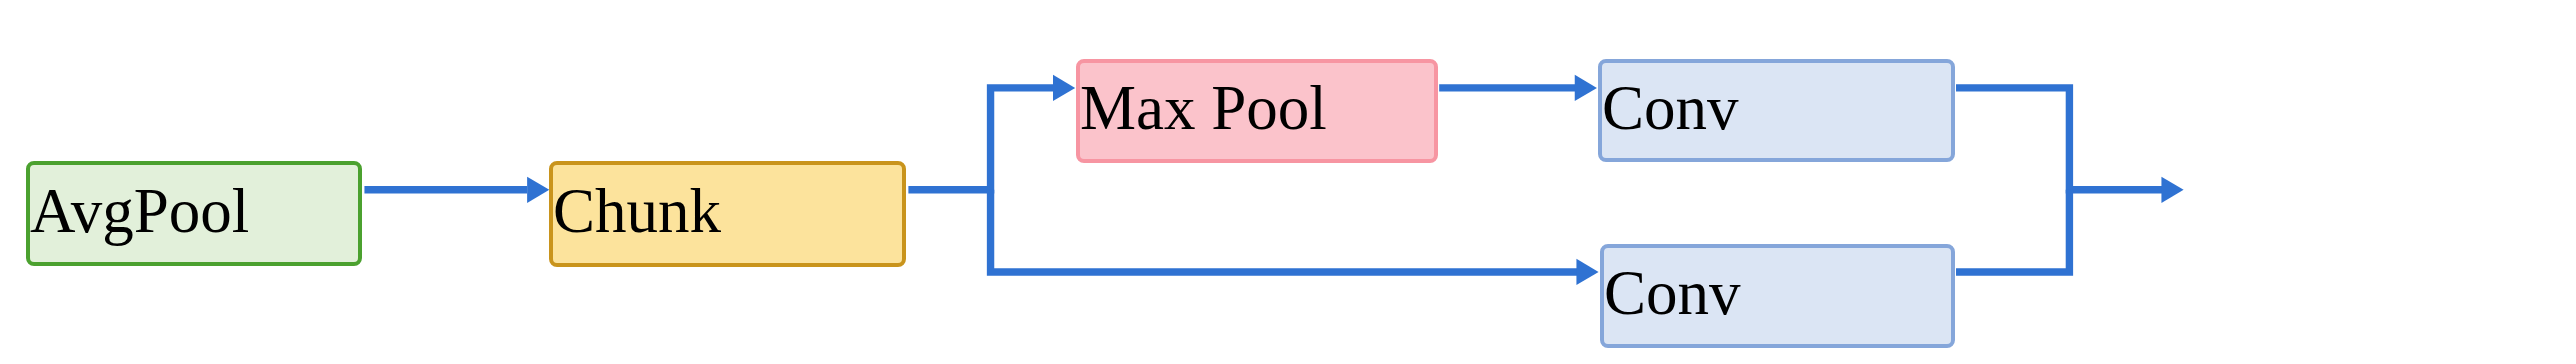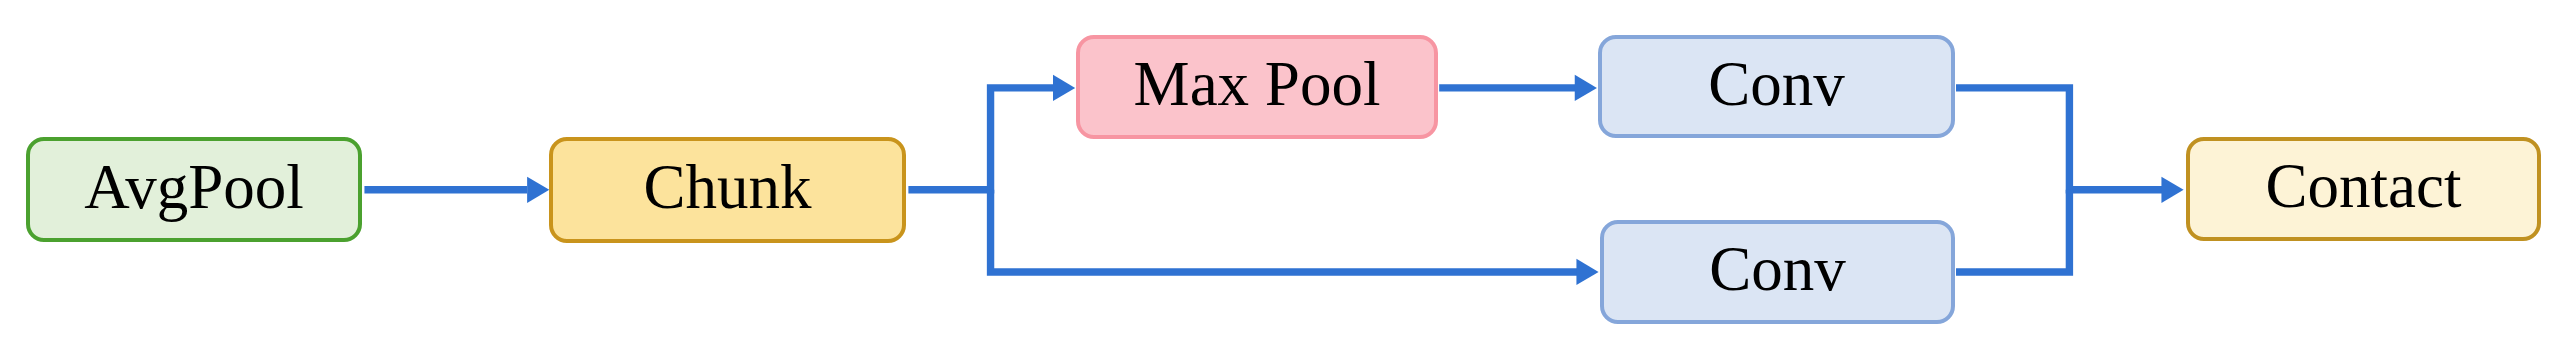--- a/index.html
+++ b/index.html
@@ -27,25 +27,25 @@
     stroke-width: 9px;
     stroke-linejoin: miter;
   }
   .connectors polygon {
     stroke: none;
   }
   .node {
     position: absolute;
     box-sizing: border-box;
     border: 4.1px solid #888;
-    border-radius: 18px;
+    border-radius: 8px;
     display: flex;
     align-items: center;
-    justify-content: center;
     background: #eee;
+    margin-top: 24px;
   }
   .node-label {
     font-size: 63px;
     color: #000000;
     line-height: 1;
     white-space: nowrap;
     padding-bottom: 5px;
   }
 </style>
 </head>
@@ -84,18 +84,15 @@
   </div>
 
   <div class="node" style="left: 1598px; top: 35px; width: 357px; height: 103px; background-color: rgb(219, 229, 244); border-color: rgb(133, 166, 218);">
     <span class="node-label">Conv</span>
   </div>
 
   <div class="node" style="left: 1600px; top: 220px; width: 355px; height: 104px; background-color: rgb(219, 229, 244); border-color: rgb(133, 166, 218);">
     <span class="node-label">Conv</span>
   </div>
 
-  <div class="node" style="left: 2186px; top: 137px; width: 355px; height: 104px; background-color: rgb(253, 243, 214); border-color: rgb(192, 145, 33);">
-    <span class="node-label">Contact</span>
-  </div>
 
 </div>
 
 
 </body></html>

